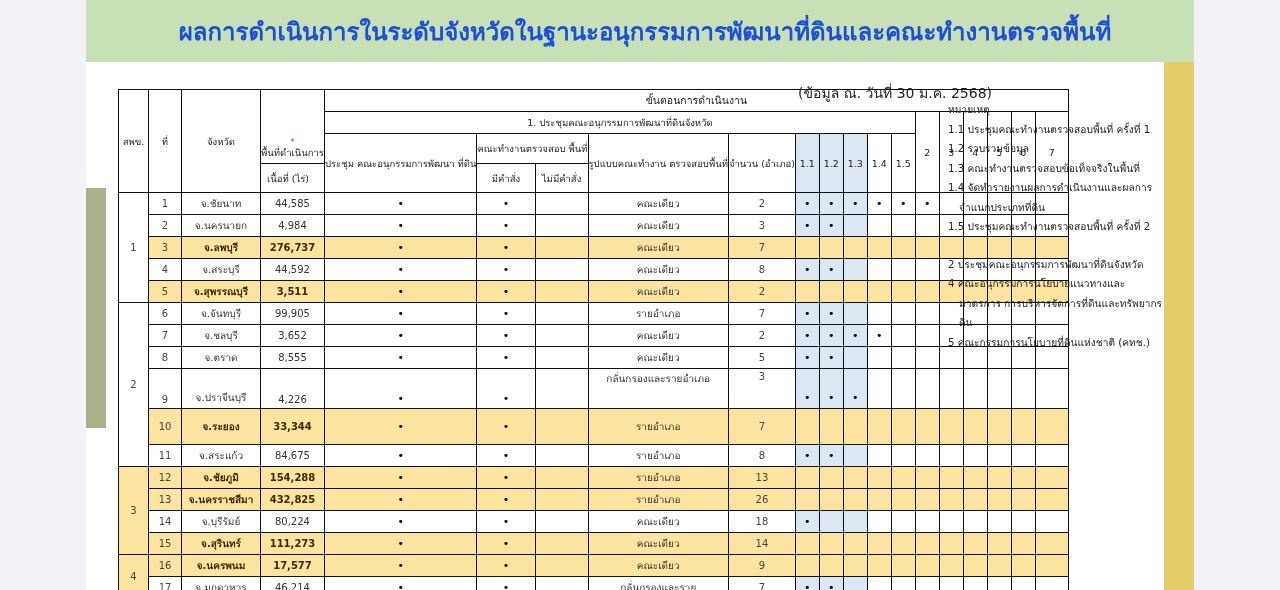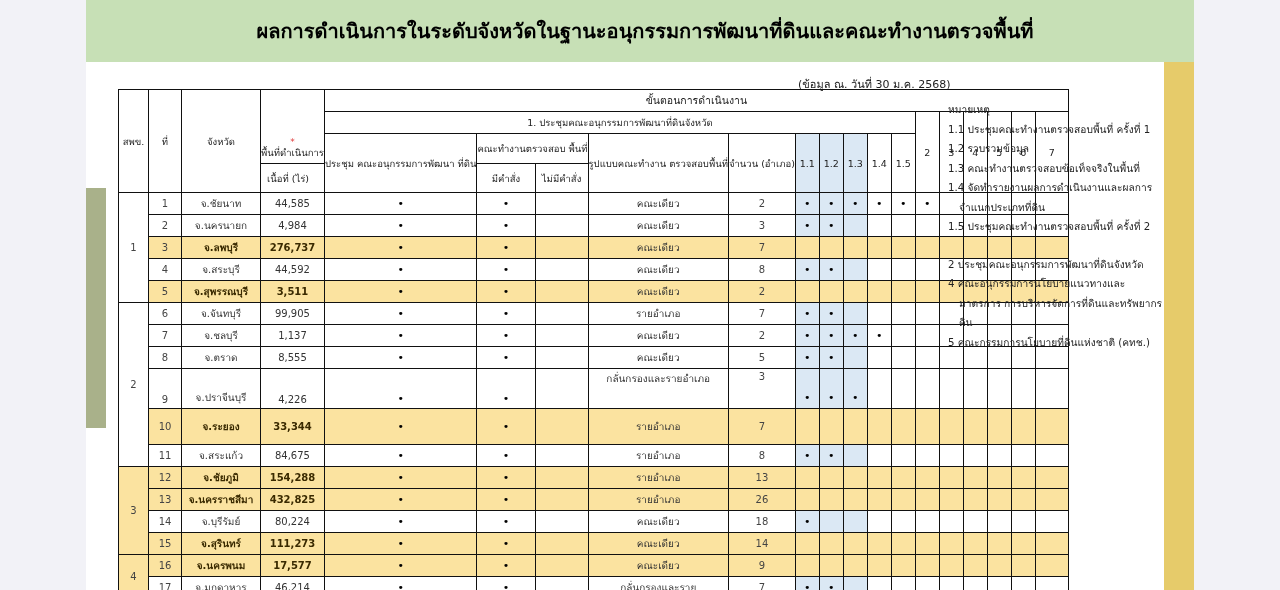--- a/index.html
+++ b/index.html
@@ -12,34 +12,34 @@
   .slide {
     position:absolute; left:86px; top:0; width:1108px; height:590px;
     background:#ffffff;
   }
   .title-bar {
     position:absolute; left:0; top:0; width:1108px; height:62px;
     background:#c7e0b6;
     display:flex; align-items:center; justify-content:center;
   }
   .title-bar h1 {
-    margin:8px; font-size:20px; font-weight:bold; color:#000000;
+    margin:8px; font-size:24px; font-weight:bold; color:#1d4ed8;
     font-family:"DejaVu Sans", sans-serif; letter-spacing:0px;
     padding-left:10px;
   }
   .gold-bar {
     position:absolute; left:1078px; top:62px; width:30px; height:528px;
     background:#e6cb6a;
   }
   .left-accent {
     position:absolute; left:0px; top:188px; width:20px; height:240px;
     background:#a9b18a;
   }
   .asof {
-    position:absolute; left:712px; top:75px; font-size:11px; color:#222;
+    position:absolute; left:712px; top:82px; font-size:14px; color:#222;
   }
   table.grid {
     position:absolute; left:32px; top:89px;
     border-collapse:collapse; table-layout:fixed;
     font-size:10px; color:#333;
   }
   table.grid td, table.grid th {
     border:1px solid #111; padding:0; overflow:hidden; white-space:nowrap;
     font-weight:normal; text-align:center; vertical-align:middle;
   }
@@ -261,21 +261,21 @@
           <td class="dot"></td>
           <td class="dot"></td>
           <td class="dot"></td>
           <td class="dot"></td>
           <td class="dot"></td>
           <td class="dot"></td>
         </tr>
         <tr style="height: 22px;">
           <td class="num">7</td>
           <td class="left prov">จ.ชลบุรี</td>
-          <td class="right area">1,137</td>
+          <td class="right area">3,652</td>
           <td class="dot">•</td>
           <td class="dot">•</td>
           <td></td>
           <td class="left wrap">คณะเดียว</td>
           <td class="num">2</td>
           <td class="blue dot">•</td>
           <td class="blue dot">•</td>
           <td class="blue dot">•</td>
           <td class="dot">•</td>
           <td class="dot"></td>

